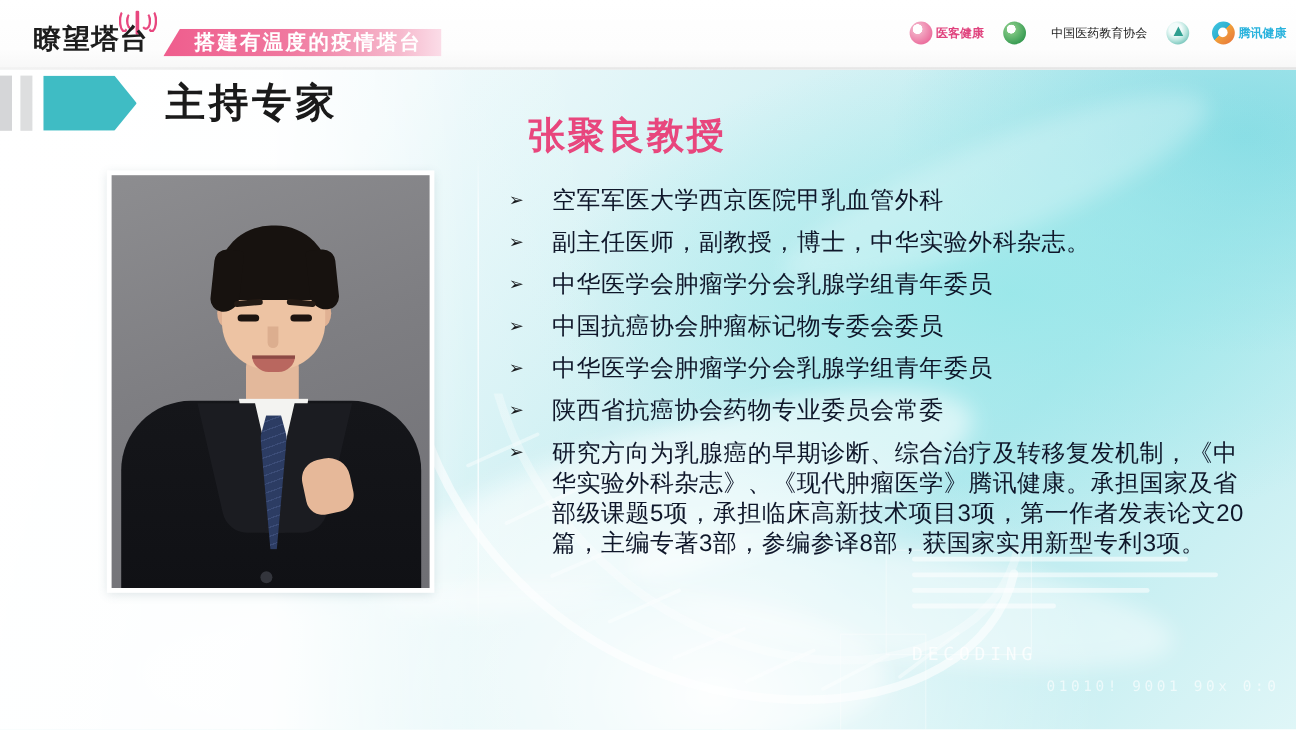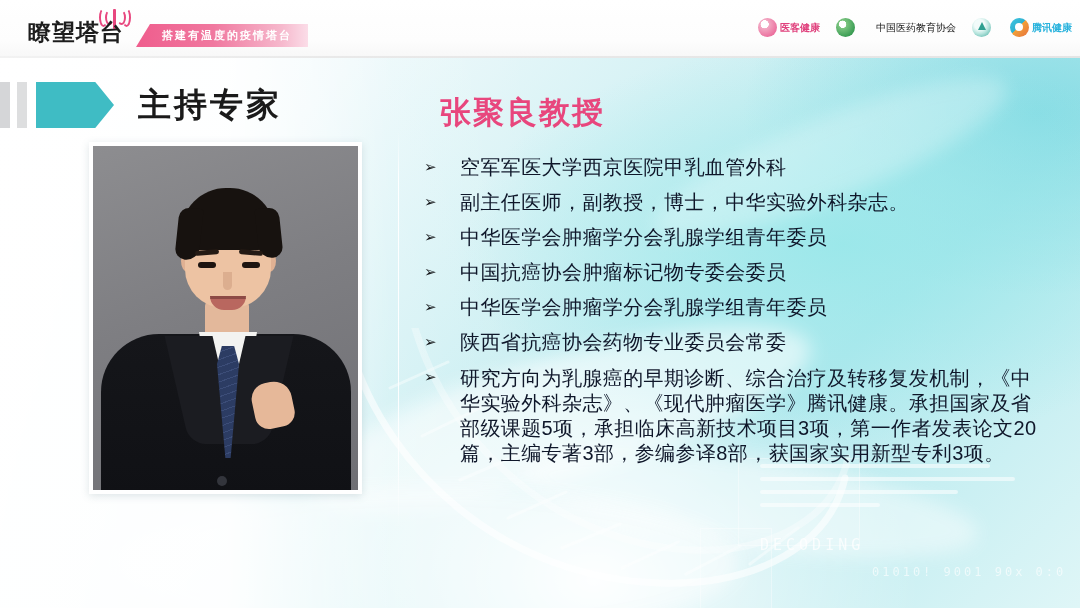--- a/index.html
+++ b/index.html
@@ -79,21 +79,21 @@
   .ribbon {
     position: absolute;
     left: 136px; top: 24px;
     height: 23px;
     padding: 0 16px 0 26px;
     display: flex;
     align-items: center;
     background: linear-gradient(90deg,#ef5d8d 0%,#f0789f 45%,#f6b9cd 85%,#fbdde8 100%);
     clip-path: polygon(14px 0, 100% 0, 100% 100%, 0 100%);
     color: #ffffff;
-    font-size: 11px;
+    font-size: 17px;
     letter-spacing: 2px;
     font-weight: bold;
     white-space: nowrap;
   }
 
   
   .partners {
     position: absolute;
     right: 8px; top: 18px;
     height: 30px;
@@ -194,21 +194,21 @@
     border: 1px solid rgba(255,255,255,0.35);
     background: rgba(255,255,255,0.07);
     pointer-events:none;
   }
   .tb1 { left: 738px; top: 400px; width: 120px; height: 86px; }
   .tb2 { left: 700px; top: 470px; width: 70px;  height: 120px; }
 
   
   .section-head {
     position: absolute;
-    left: 0; top: 79px;
+    left: 0; top: 60px;
     height: 52px;
     display: flex;
     align-items: center;
     z-index: 20;
   }
   .bar { width: 10px; height: 46px; background: #d5d6d8; }
   .bar.b2 { margin-left: 7px; background: #dddedf; }
   .chev {
     margin-left: 9px;
     width: 78px; height: 46px;

